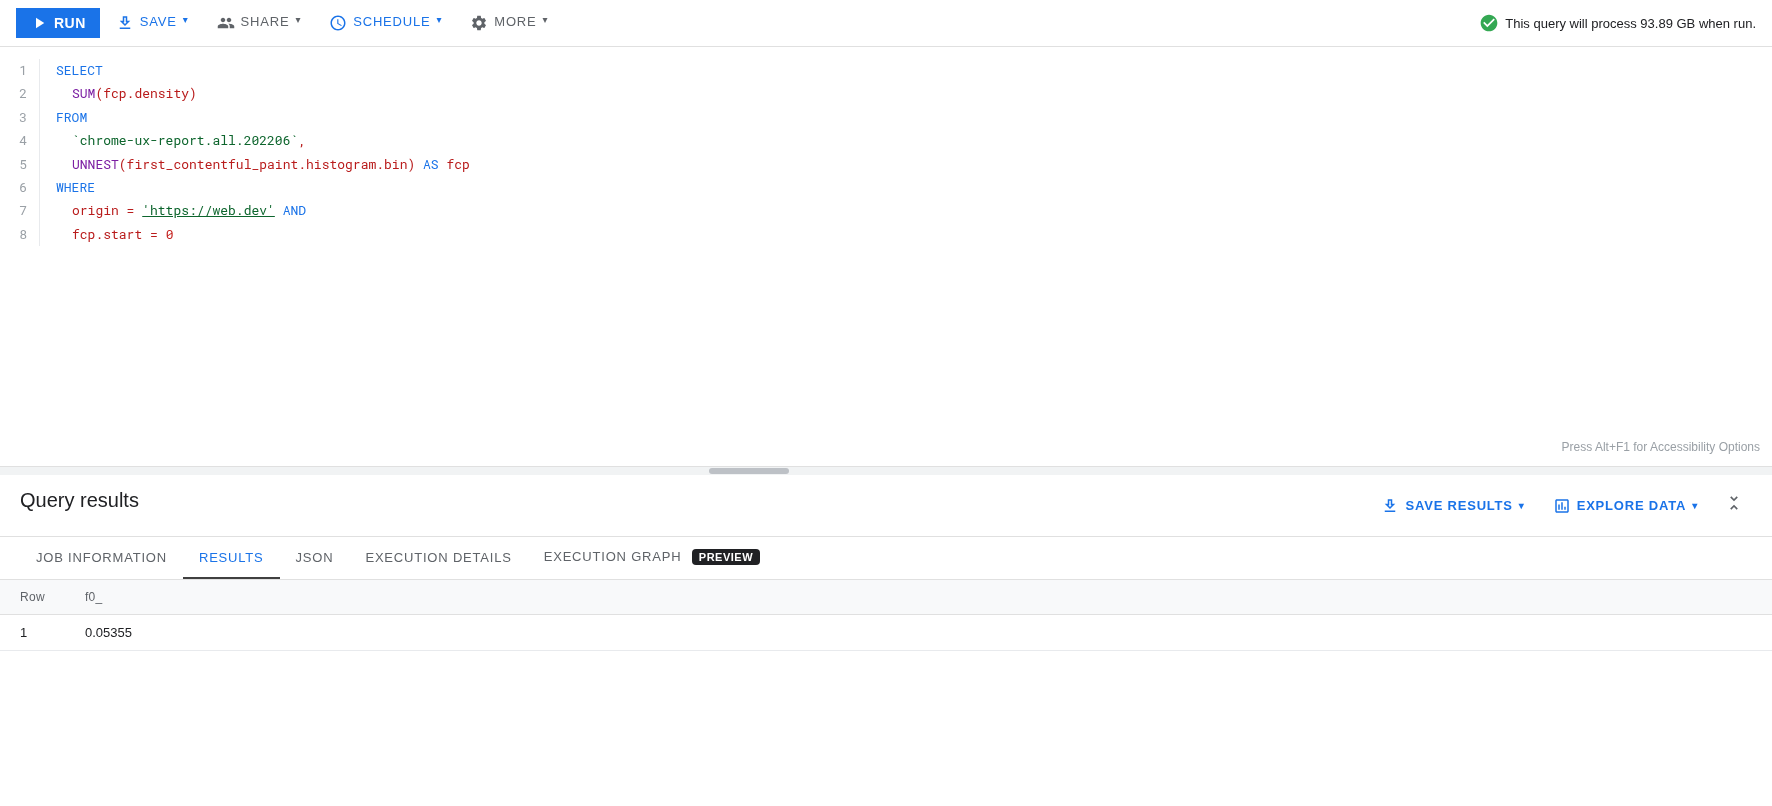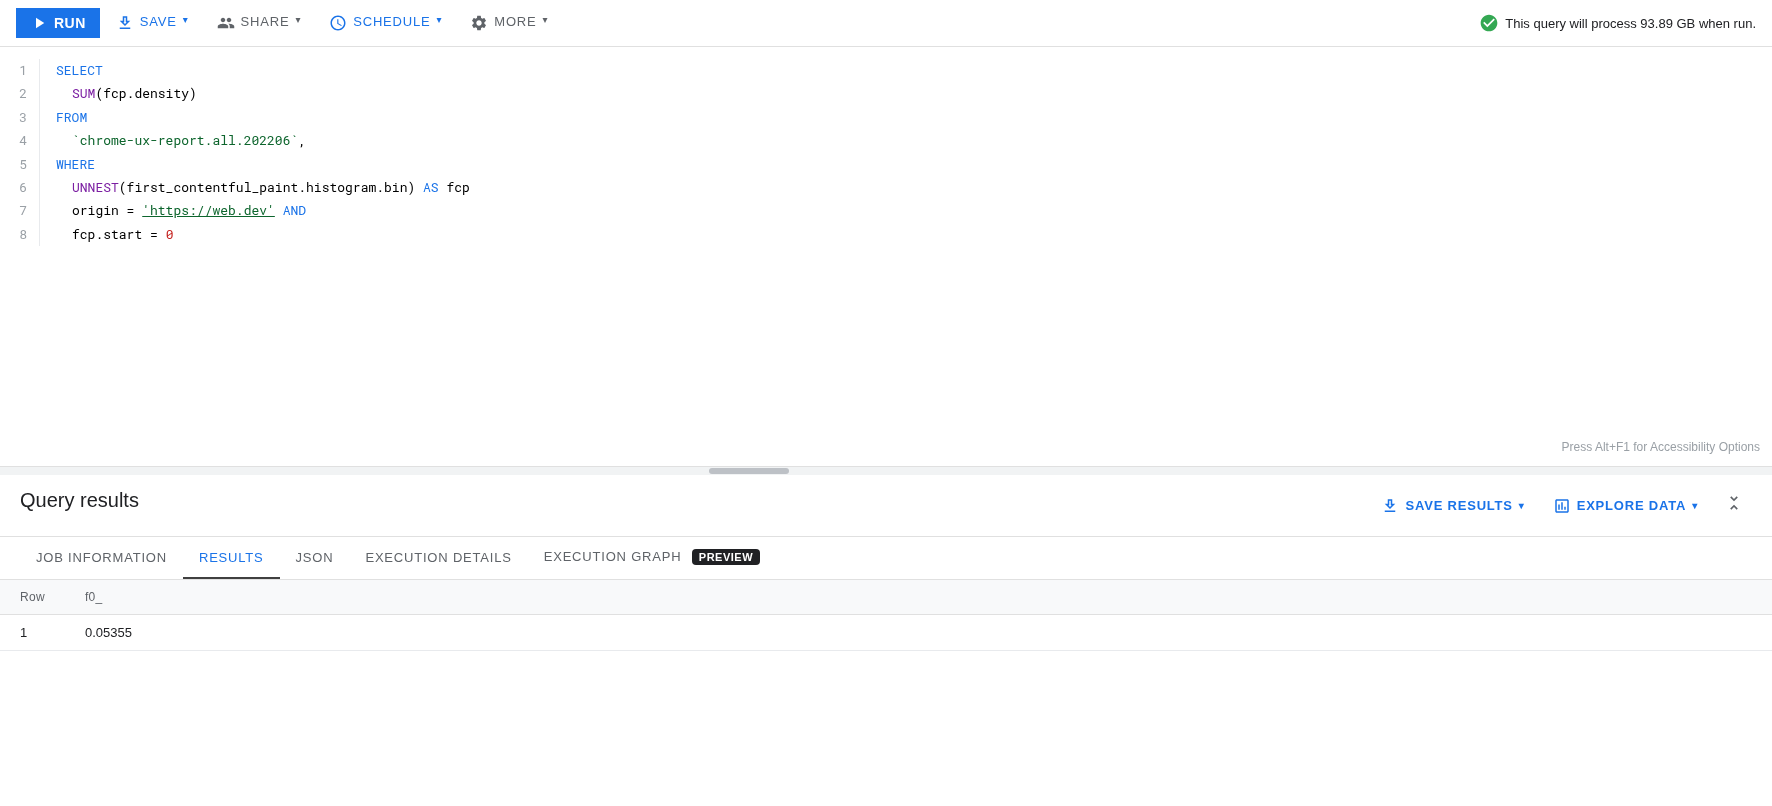--- a/index.html
+++ b/index.html
@@ -83,21 +83,21 @@
       border-right: 1px solid #e8eaed;
       margin-right: 16px;
     }
     .line-numbers div { line-height: 1.8; }
     .code-content { flex: 1; }
     .code-line { line-height: 1.8; white-space: pre; }
     .kw { color: #1a73e8; } 
     .fn { color: #7b1ea2; } 
     .str-link { color: #0d652d; text-decoration: underline; }
     .num { color: #c5221f; } 
-    .plain { color: #000000; }
+    .plain { color: #b91c1c; }
     .tbl { color: #0d652d; } 
     .indent { display: inline-block; width: 16px; }
 
     .accessibility-hint {
       position: absolute;
       bottom: 12px;
       right: 12px;
       color: #9aa0a6;
       font-size: 12px;
     }
@@ -278,22 +278,22 @@
       <div>5</div>
       <div>6</div>
       <div>7</div>
       <div>8</div>
     </div>
     <div class="code-content">
       <div class="code-line"><span class="kw">SELECT</span></div>
       <div class="code-line"><span class="indent">  </span><span class="fn">SUM</span><span class="plain">(fcp.density)</span></div>
       <div class="code-line"><span class="kw">FROM</span></div>
       <div class="code-line"><span class="indent">  </span><span class="tbl">`chrome-ux-report.all.202206`</span><span class="plain">,</span></div>
+      <div class="code-line"><span class="indent">  </span><span class="fn">UNNEST</span><span class="plain">(first_contentful_paint.histogram.bin) </span><span class="kw">AS</span><span class="plain"> fcp</span></div>
       <div class="code-line"><span class="kw">WHERE</span></div>
-      <div class="code-line"><span class="indent">  </span><span class="fn">UNNEST</span><span class="plain">(first_contentful_paint.histogram.bin) </span><span class="kw">AS</span><span class="plain"> fcp</span></div>
       <div class="code-line"><span class="indent">  </span><span class="plain">origin = </span><span class="str-link">'https://web.dev'</span><span class="plain"> </span><span class="kw">AND</span></div>
       <div class="code-line"><span class="indent">  </span><span class="plain">fcp.start = </span><span class="num">0</span></div>
     </div>
   </div>
 
   <div class="accessibility-hint">Press Alt+F1 for Accessibility Options</div>
 </div>
 
 <div class="scrollbar-h">
   <div class="scrollbar-thumb"></div>

